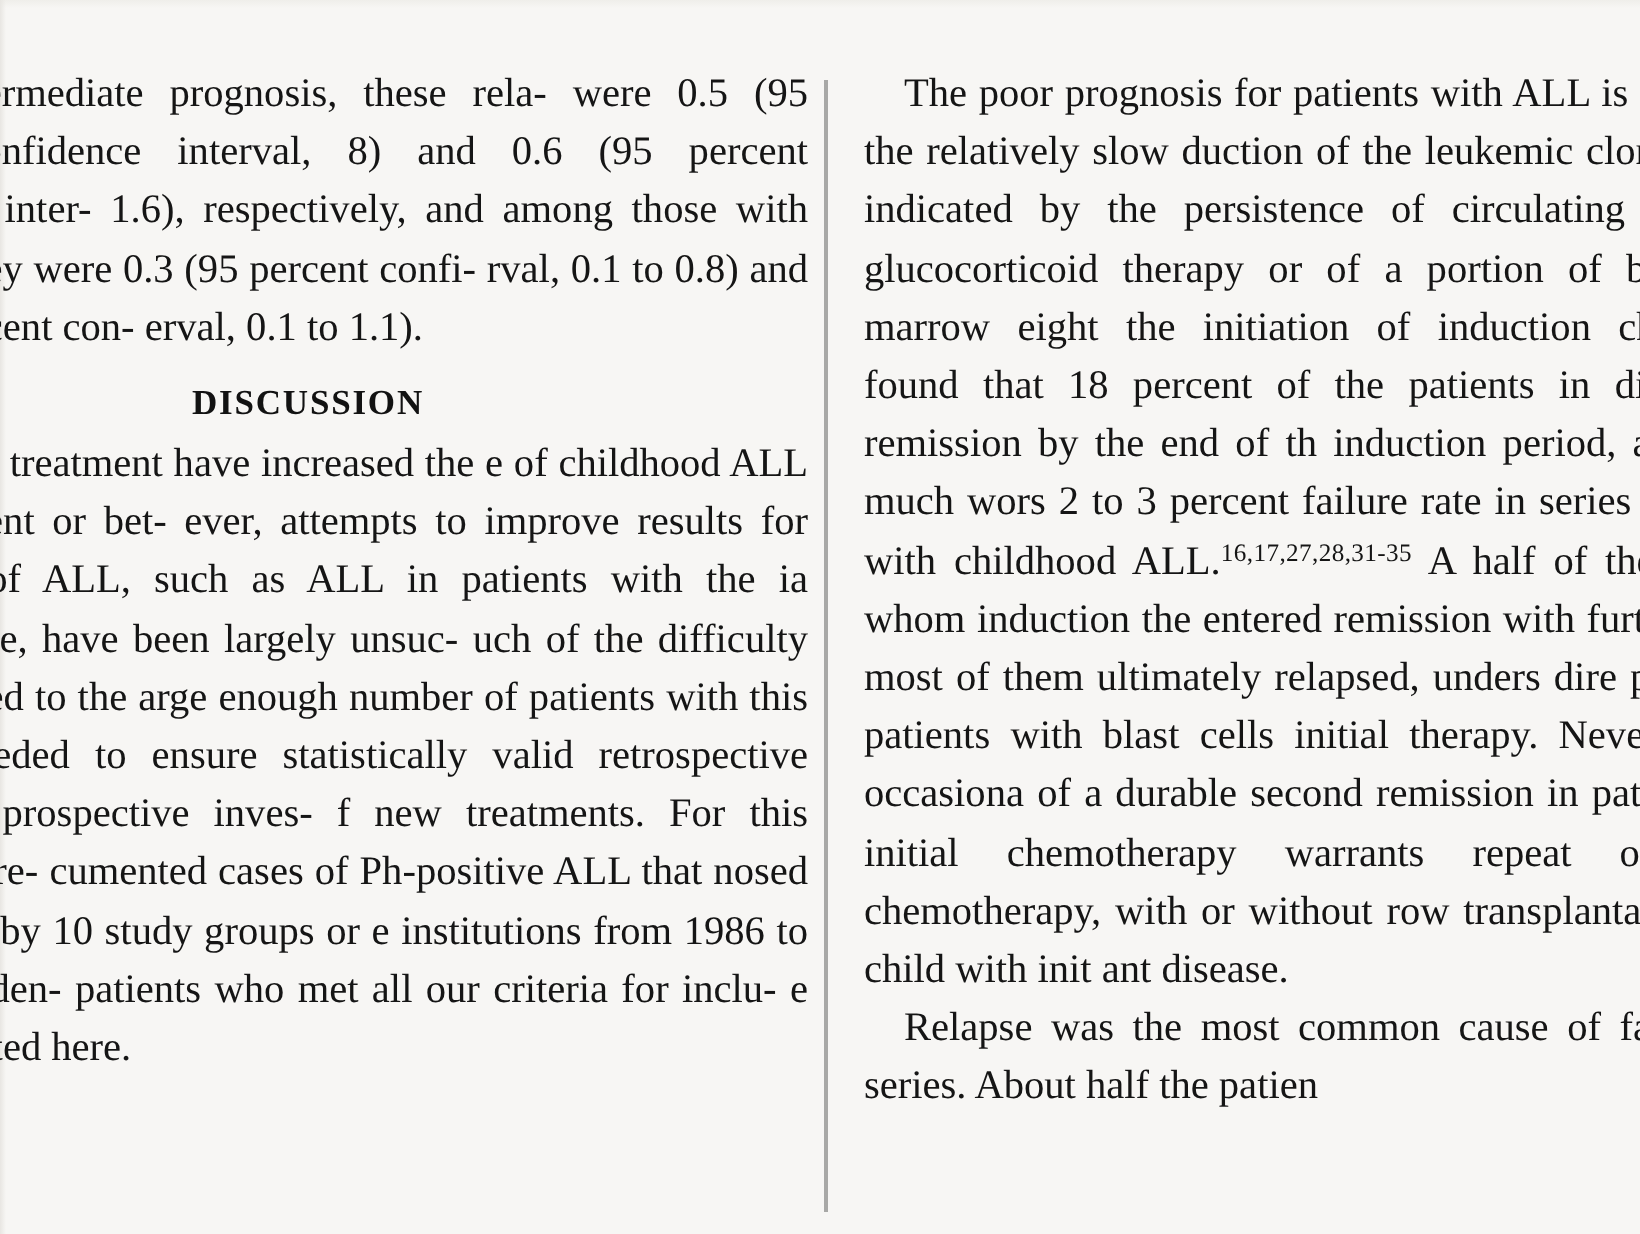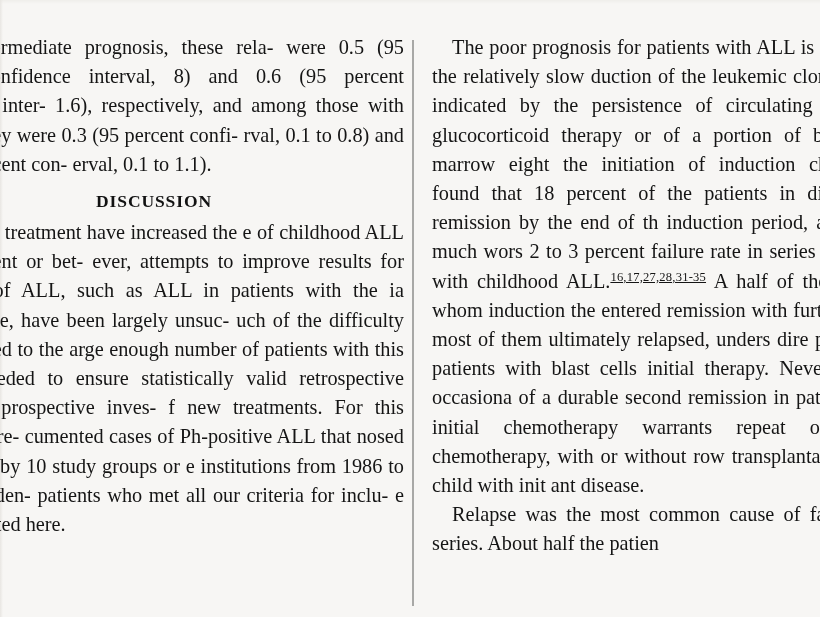--- a/index.html
+++ b/index.html
@@ -101,21 +101,20 @@
   .column-left .section-heading {
     padding-left: 0;
     margin-left: 0;
   }
 
   sup.cite {
     font-size: 0.62em;
     line-height: 0;
     vertical-align: 0.52em;
     letter-spacing: 0.2px;
-    text-decoration: underline;
   }
 
   
   .column {
     -webkit-font-smoothing: antialiased;
     text-rendering: optimizeLegibility;
   }
 </style>
 </head>
 <body>

